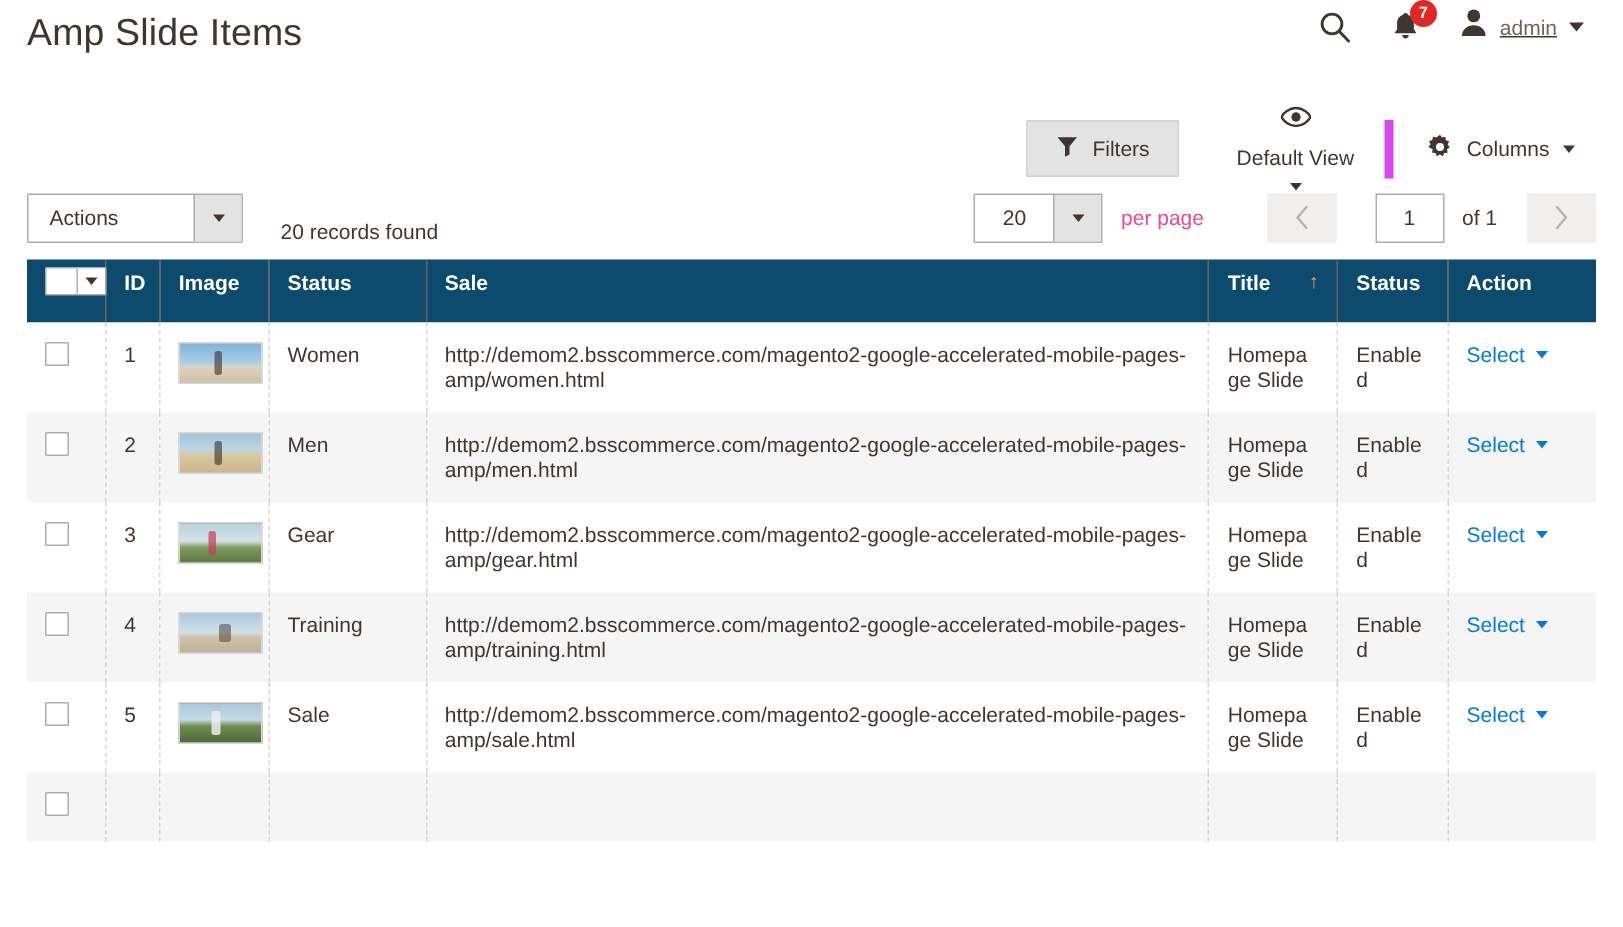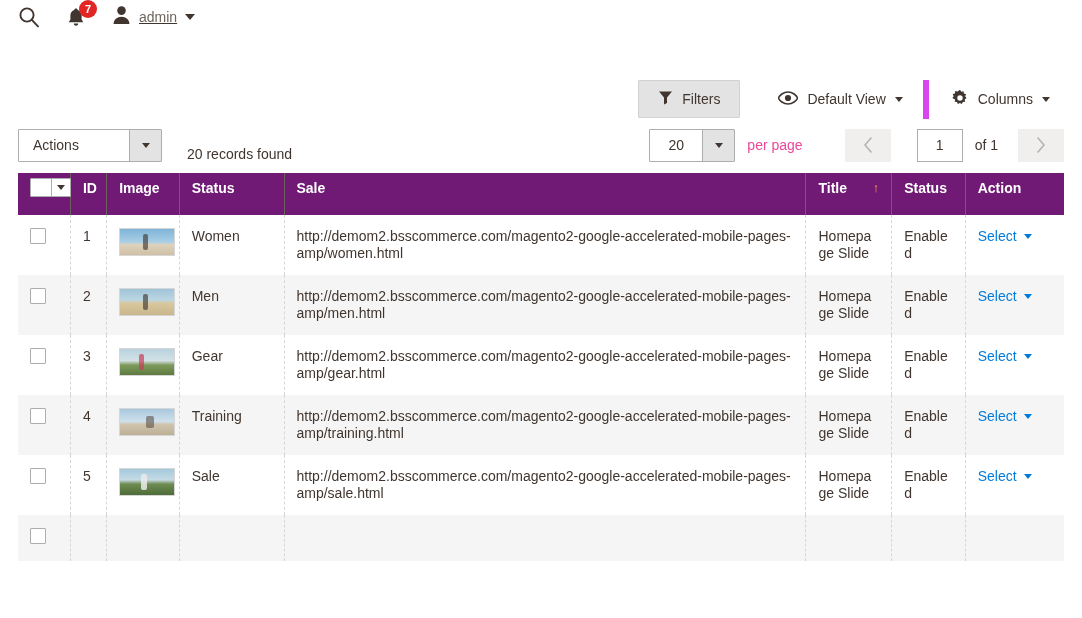--- a/index.html
+++ b/index.html
@@ -127,21 +127,21 @@
   }
   .view-ctl, .cols-ctl {
     display: flex;
     align-items: center;
     gap: 9px;
     font-size: 14px;
     color: #41362f;
     cursor: pointer;
     padding: 9px 14px;
   }
-  .view-ctl { margin-left: 24px; }
+  .view-ctl { margin-left: 24px; flex-direction: column; }
   .cols-ctl { margin-left: 6px; border-left: 6px solid #d946ef; padding-left: 22px; }
   .ctl-label { color: #41362f; }
 
   
   .grid-subtoolbar {
     margin: 0 18px;
     height: 56px;
     display: flex;
     align-items: center;
     justify-content: space-between;
@@ -201,21 +201,21 @@
   .pg-of { margin: 0 20px 0 12px; font-size: 14px; color: #41362f; }
 
   
   .grid-wrap { margin: 0 18px; }
   table.data-grid {
     width: 100%;
     border-collapse: collapse;
     table-layout: fixed;
   }
   table.data-grid thead th {
-    background: #701a75;
+    background: #0c4a6e;
     color: #fff;
     font-size: 14px;
     font-weight: bold;
     text-align: left;
     padding: 0 12px 12px 12px;
     height: 42px;
     vertical-align: middle;
     border-right: 1px solid #6a625b;
     white-space: nowrap;
   }
@@ -306,20 +306,21 @@
     border-left: 1px solid #adadad;
     display: flex; align-items: center; justify-content: center;
   }
 </style>
 </head>
 <body>
 
 <div class="page">
 
   <div class="admin-header">
+    <h1 class="page-title">Amp Slide Items</h1>
 
     <div class="header-right">
 
       <span class="icon-btn search-icon">
         <svg width="22" height="22" viewBox="0 0 22 22">
           <circle cx="9" cy="9" r="6.6" fill="none" stroke="#41362f" stroke-width="1.9"></circle>
           <line x1="13.8" y1="13.8" x2="20" y2="20.4" stroke="#41362f" stroke-width="1.9" stroke-linecap="round"></line>
         </svg>
       </span>
 

